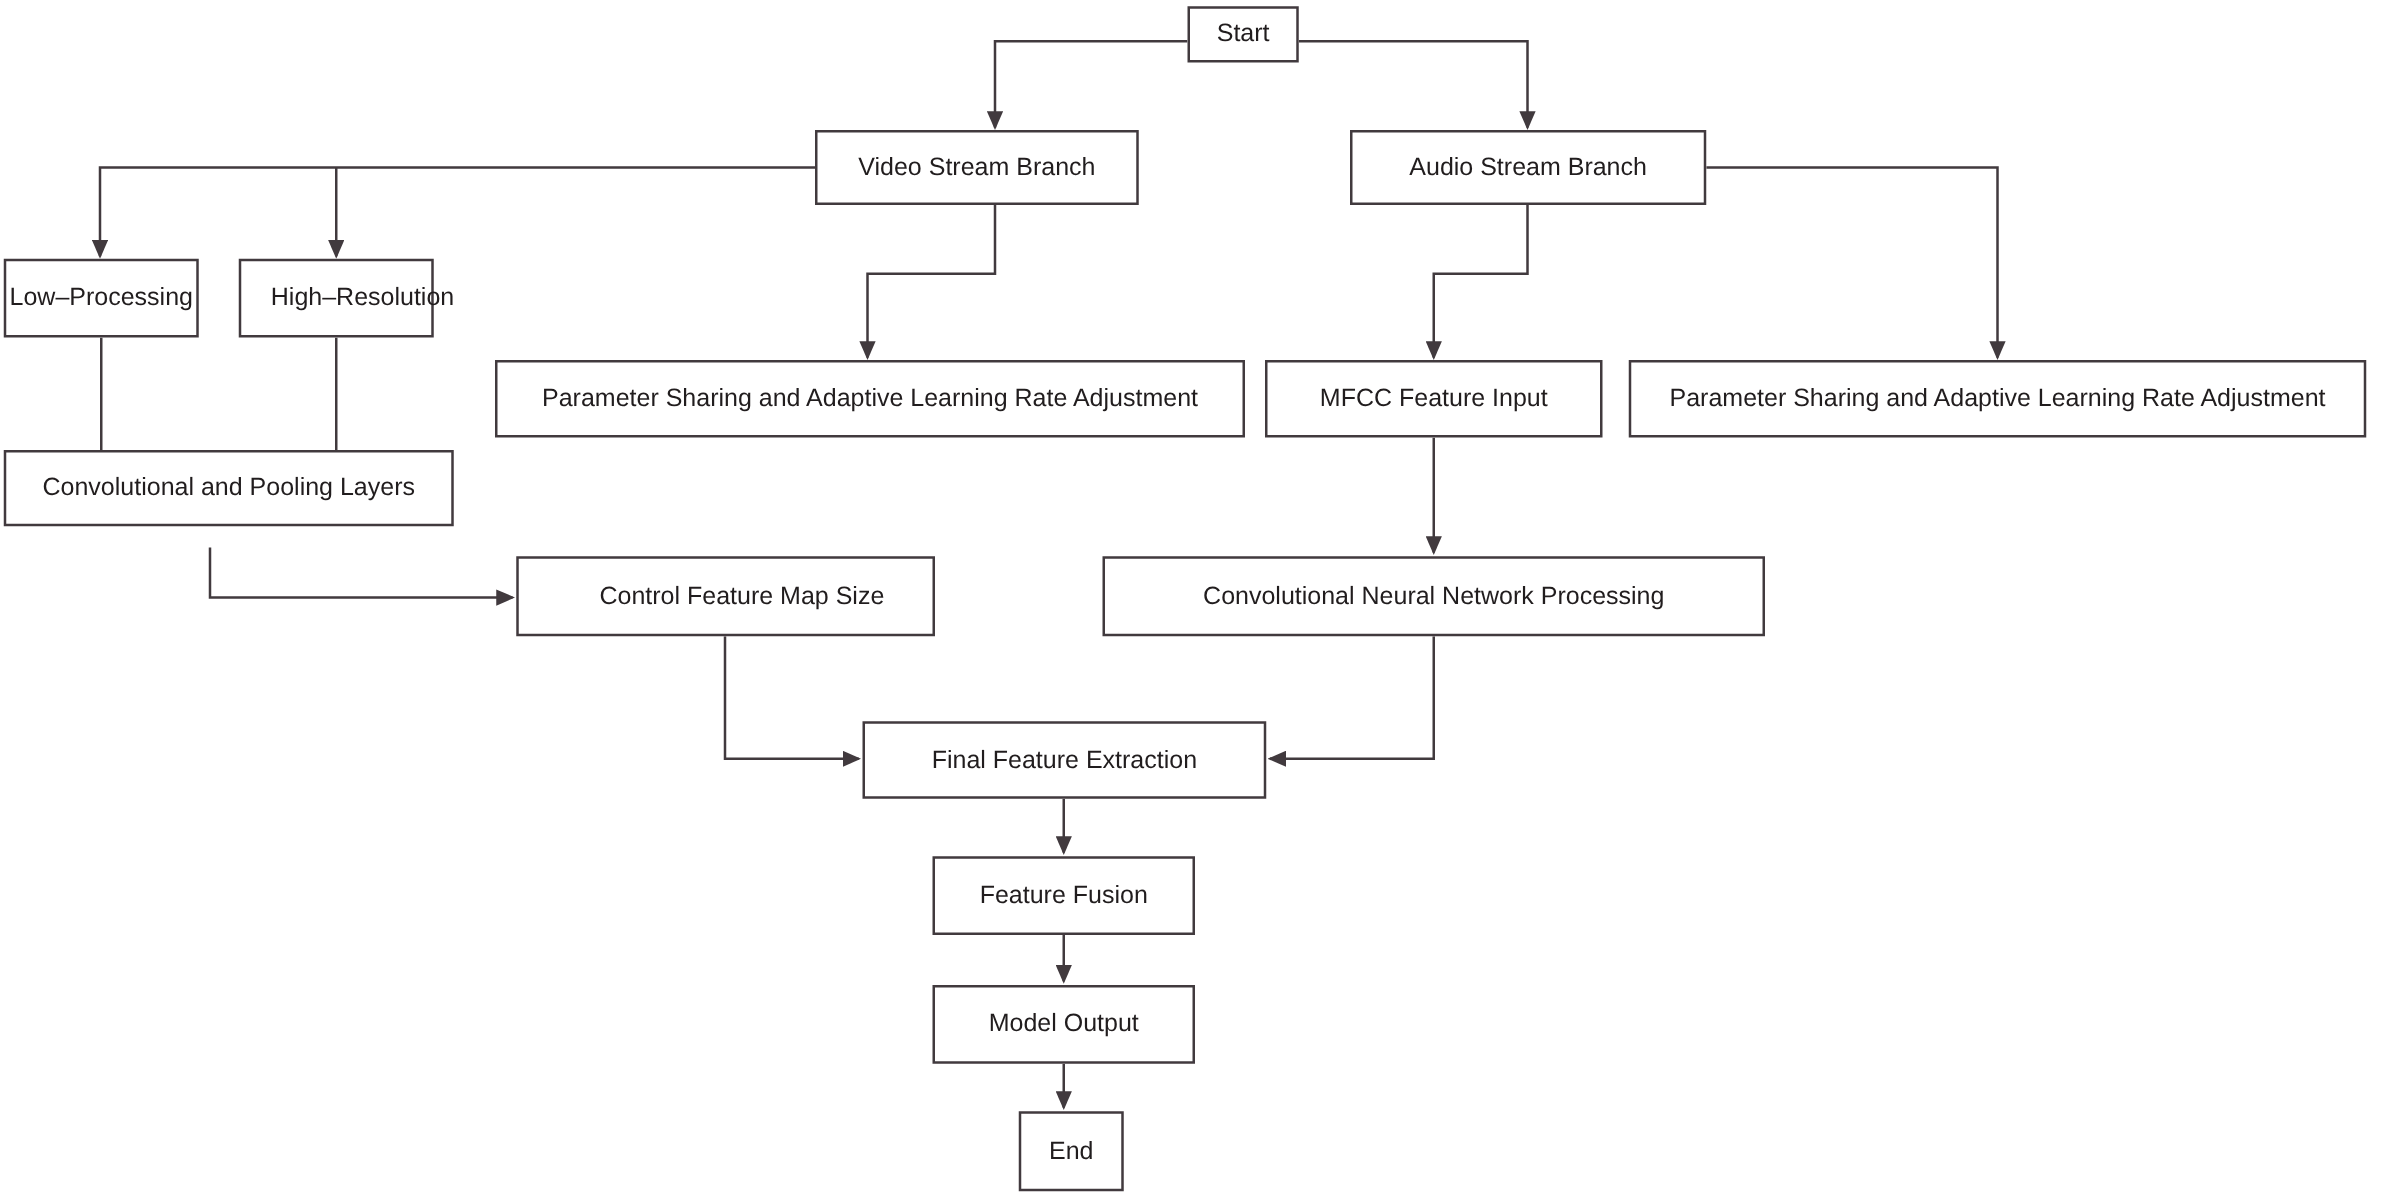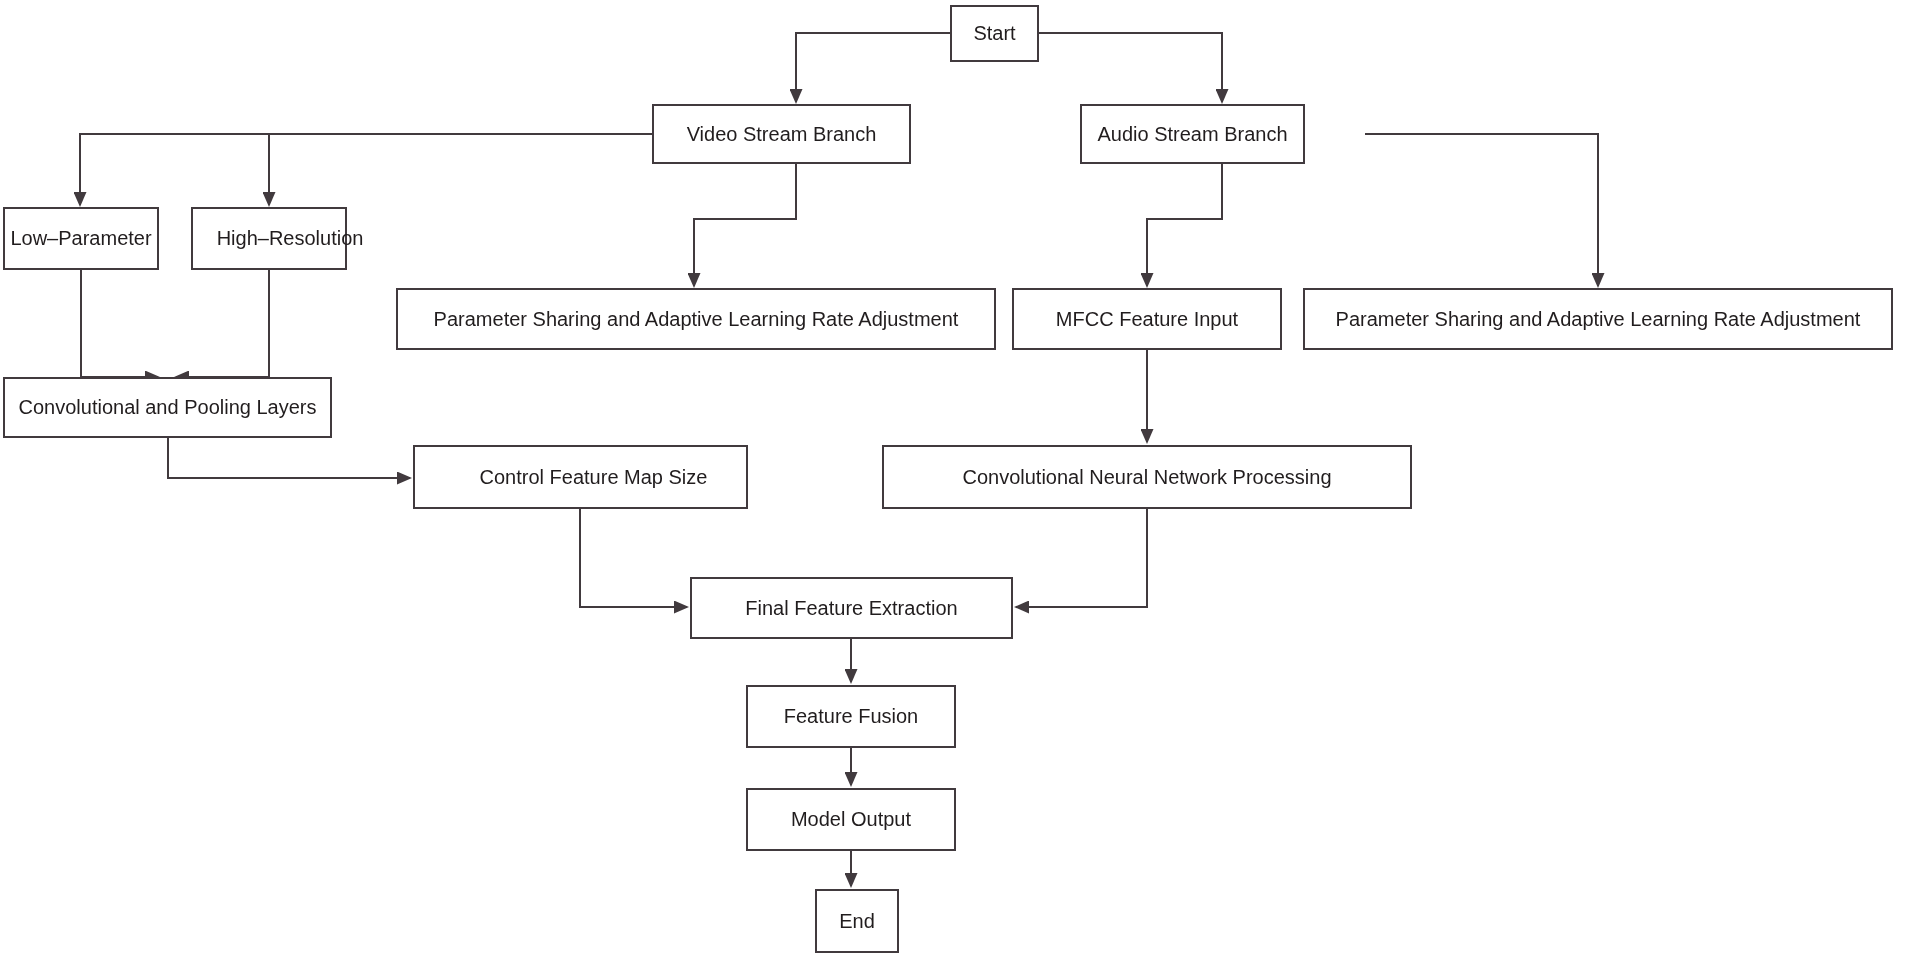--- a/index.html
+++ b/index.html
@@ -65,53 +65,53 @@
     <path marker-end="url(#arrow)" d="M269,270 L269,377 L176,377"></path>
     <path marker-end="url(#arrow)" d="M168,438 L168,478 L410,478"></path>
     <path marker-end="url(#arrow)" d="M580,509 L580,607 L687,607"></path>
     <path marker-end="url(#arrow)" d="M1147,350 L1147,442"></path>
     <path marker-end="url(#arrow)" d="M1147,509 L1147,607 L1016,607"></path>
     <path marker-end="url(#arrow)" d="M851,639 L851,682"></path>
     <path marker-end="url(#arrow)" d="M851,748 L851,785"></path>
     <path marker-end="url(#arrow)" d="M851,851 L851,886"></path>
   </svg>
 
-  <div class="node" style="left:950px; top:5px; width:89px; height:57px;">
+  <div class="node" style="left:950px; top:5px; width:89px; height:45px;">
     <span>Start</span>
   </div>
 
   <div class="node" style="left:652px; top:104px; width:259px; height:60px;">
     <span>Video Stream Branch</span>
   </div>
 
-  <div class="node" style="left:1080px; top:104px; width:225px; height:60px;text-align:center;">
+  <div class="node" style="left:1080px; top:104px; width:285px; height:60px;text-align:center;">
     <span>Audio Stream Branch</span>
   </div>
 
   <div class="node" style="left:3px; top:207px; width:156px; height:63px;">
-    <span>Low–Parameter</span>
+    <span>Low–Processing</span>
   </div>
 
   <div class="node" style="left:191px; top:207px; width:156px; height:63px;padding-left:48px;">
     <span>High–Resolution</span>
   </div>
 
   <div class="node" style="left:396px; top:288px; width:600px; height:62px;">
     <span>Parameter Sharing and Adaptive Learning Rate Adjustment</span>
   </div>
 
   <div class="node" style="left:1012px; top:288px; width:270px; height:62px;">
     <span>MFCC Feature Input</span>
   </div>
 
   <div class="node" style="left:1303px; top:288px; width:590px; height:62px;">
     <span>Parameter Sharing and Adaptive Learning Rate Adjustment</span>
   </div>
 
-  <div class="node" style="left:3px; top:377px; width:329px; height:61px;">
+  <div class="node" style="left:3px; top:360px; width:360px; height:61px;">
     <span>Convolutional and Pooling Layers</span>
   </div>
 
   <div class="node" style="left:413px; top:445px; width:335px; height:64px;padding-left:32px;">
     <span>Control Feature Map Size</span>
   </div>
 
   <div class="node" style="left:882px; top:445px; width:530px; height:64px;">
     <span>Convolutional Neural Network Processing</span>
   </div>

